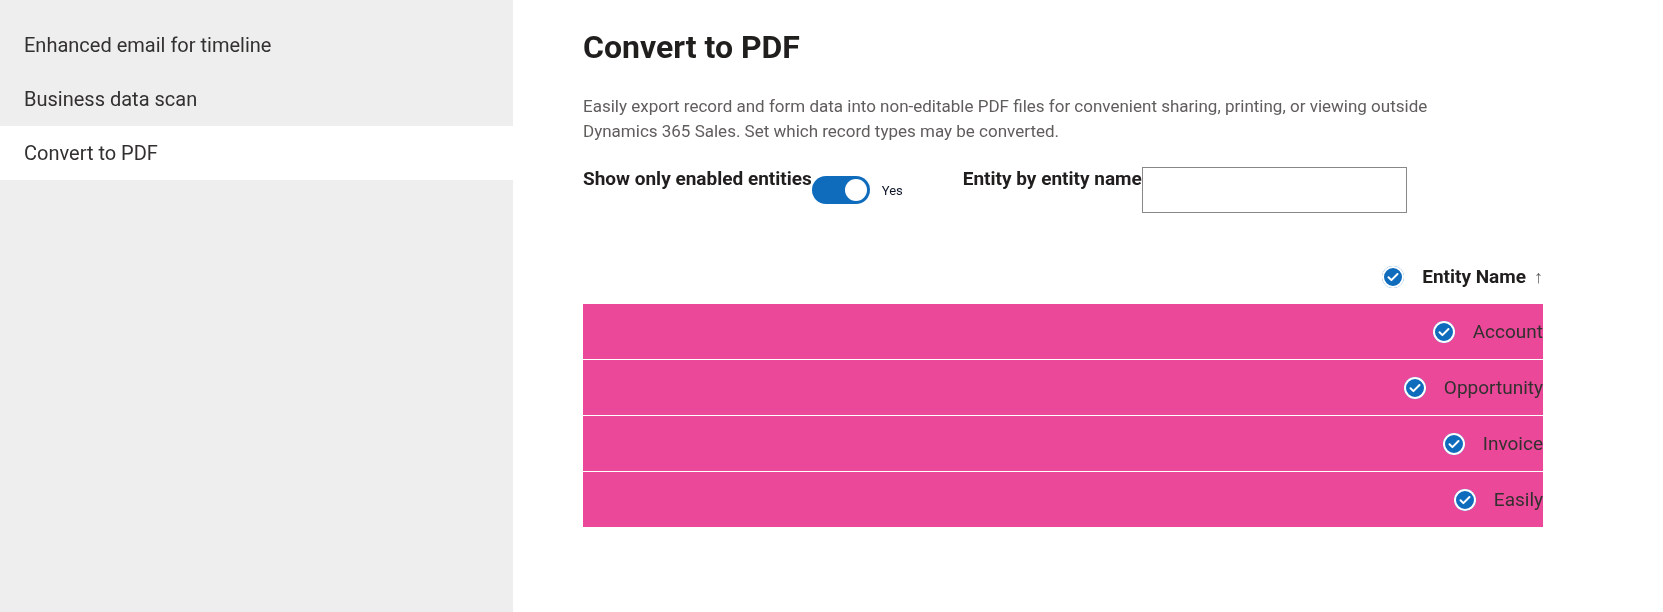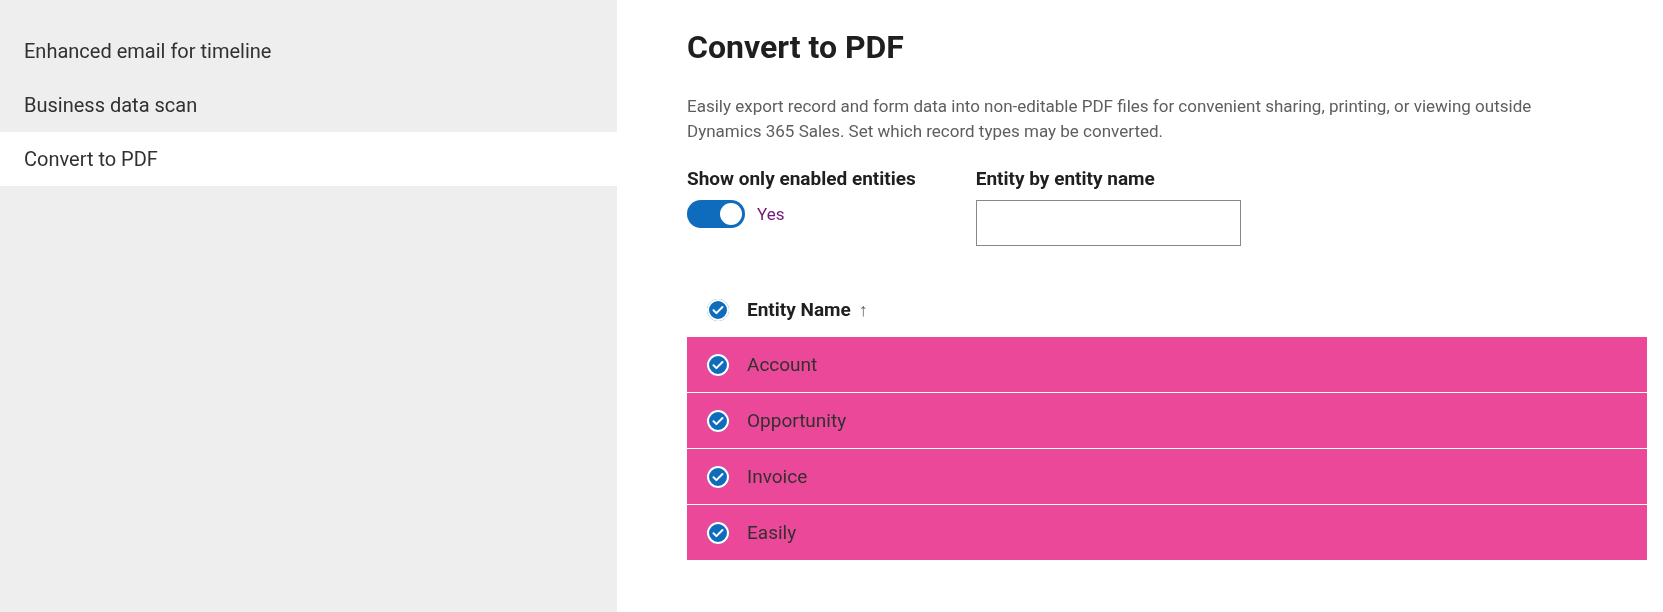--- a/index.html
+++ b/index.html
@@ -11,23 +11,23 @@
     width: 1663px;
     height: 612px;
     overflow: hidden;
   }
   .app {
     display: flex;
     width: 100%;
     height: 100%;
   }
   .sidebar {
-    width: 617px;
+    width: 513px;
     background: #eeeeee;
-    padding-top: 24px;
+    padding-top: 18px;
   }
   .sidebar-item {
     padding: 14px 24px;
     font-size: 20px;
     color: #323130;
     cursor: pointer;
     line-height: 1.3;
   }
   .sidebar-item.active {
     background: #ffffff;
@@ -47,21 +47,21 @@
     color: #605e5c;
     line-height: 1.45;
     margin: 0 40px 24px 0;
     max-width: 880px;
   }
   .controls-row {
     display: flex;
     gap: 60px;
     margin-bottom: 36px;
   }
-  .control-group { display: flex; flex-direction: column; }
+  .control-group { display: flex; flex-direction: row; }
   .control-label {
     font-size: 19px;
     font-weight: 700;
     color: #201f1e;
     margin-bottom: 10px;
   }
   .toggle-row {
     display: flex;
     align-items: center;
     gap: 12px;
@@ -77,42 +77,43 @@
   .toggle-knob {
     position: absolute;
     right: 3px;
     top: 3px;
     width: 22px;
     height: 22px;
     background: #ffffff;
     border-radius: 50%;
   }
   .toggle-text {
-    font-size: 17px;
-    color: #701a75;
+    font-size: 13px;
+    color: #0f172a;
   }
   .filter-input {
     width: 265px;
     height: 46px;
     border: 1px solid #8a8886;
     font-size: 18px;
     padding: 0 10px;
     outline: none;
     background: #ffffff;
   }
   .table {
     margin-top: 6px;
     width: 960px;
   }
   .table-header, .table-row {
     display: flex;
     align-items: center;
     gap: 18px;
     padding: 16px 0 16px 20px;
     font-size: 19px;
+    justify-content: flex-end;
   }
   .table-header {
     font-weight: 700;
     color: #201f1e;
   }
   .table-row {
     background: #ec4899;
     border-bottom: 1px solid #ffffff;
     color: #323130;
   }

